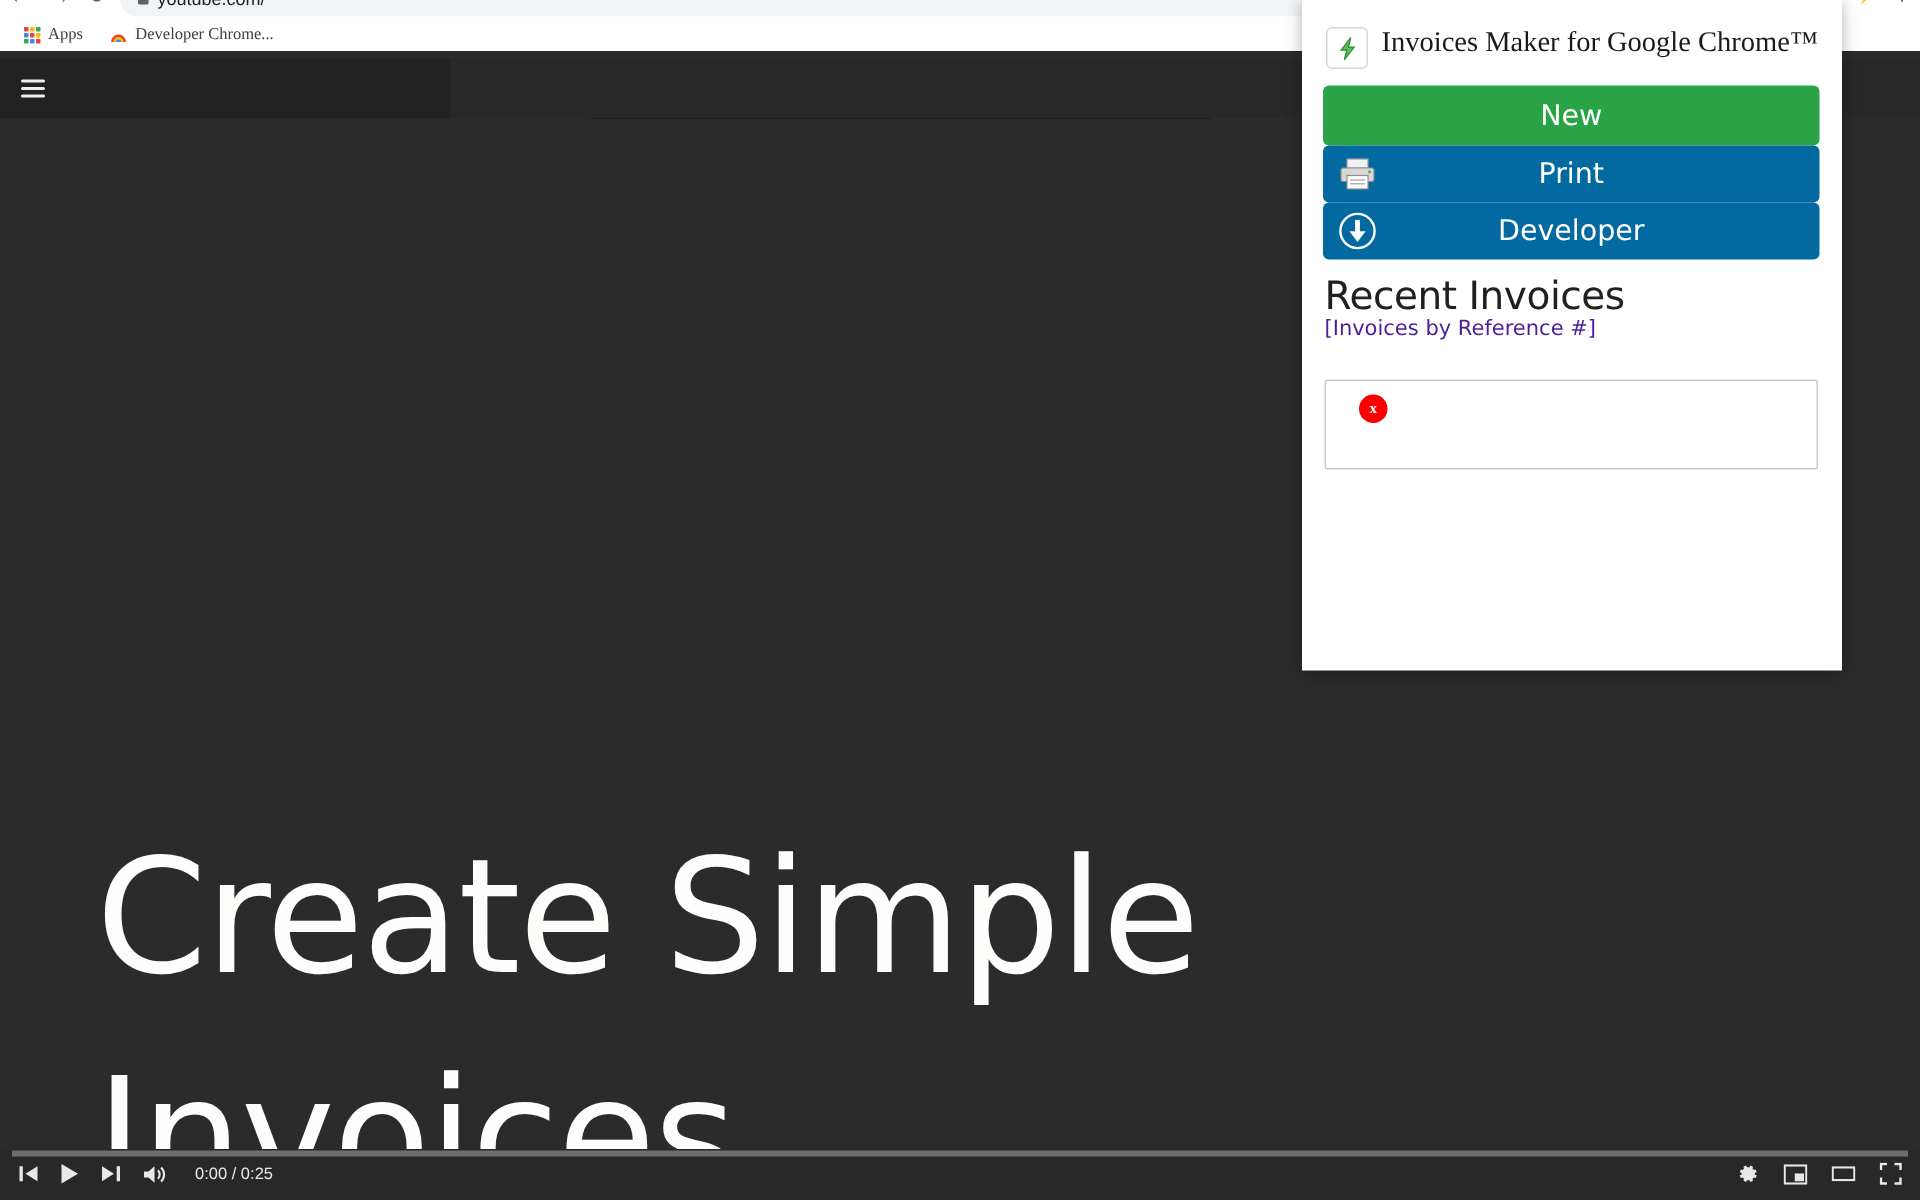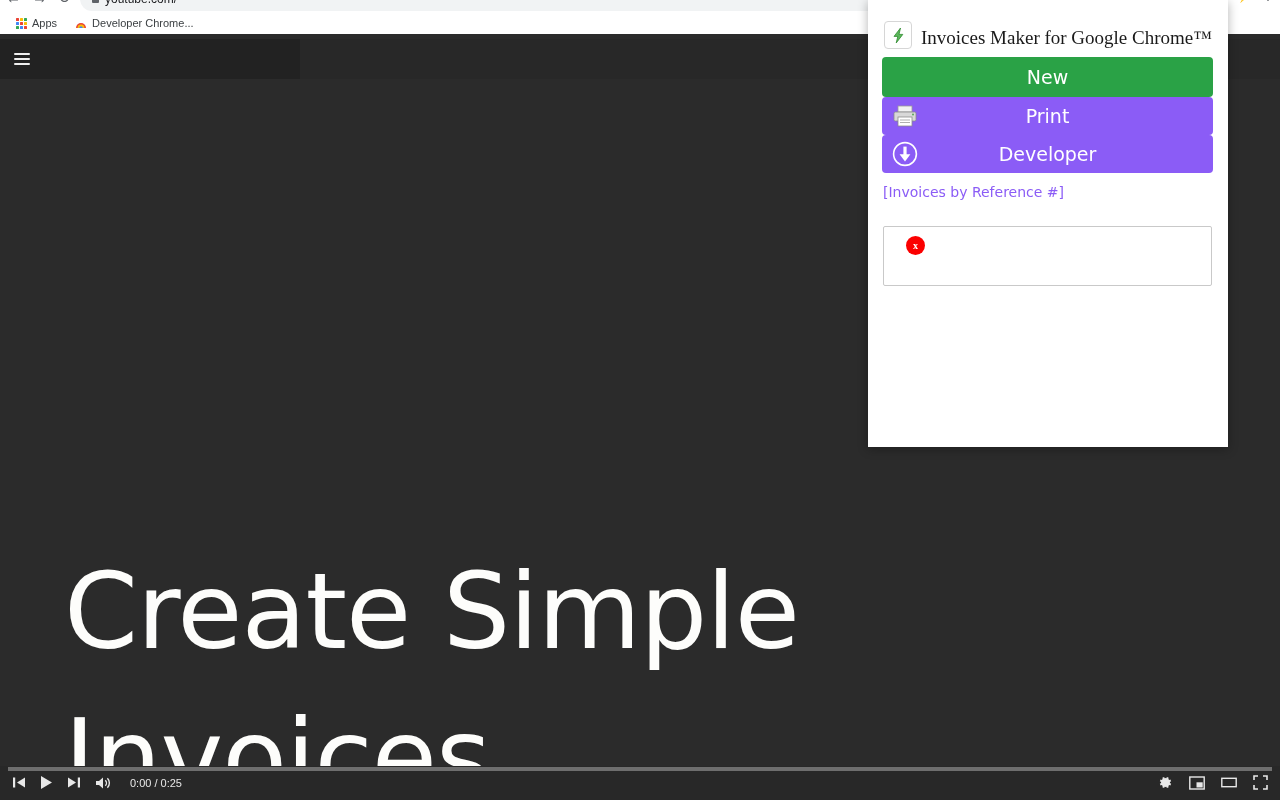--- a/index.html
+++ b/index.html
@@ -132,20 +132,21 @@
   }
   .bm-item {
     display: flex;
     align-items: center;
     gap: 5px;
     padding: 2px 6px;
     border-radius: 4px;
     font-size: 11px;
     color: #3c4043;
     white-space: nowrap;
+    font-family: Liberation Serif, serif;
   }
   .apps-grid {
     width: 11px; height: 11px;
     display: grid;
     grid-template-columns: repeat(3, 3px);
     grid-template-rows: repeat(3, 3px);
     gap: 1px;
     flex: none;
   }
   .apps-grid i { display:block; width:3px; height:3px; border-radius:0.5px; }
@@ -338,21 +339,21 @@
   }
   .ext-inner {
     position: absolute;
     left: 13px; top: 9px;
     width: 333px;
     height: 429px;
     background: #ffffff;
   }
   .ext-header {
     display: flex;
-    align-items: flex-end;
+    align-items: flex-start;
     gap: 9px;
     padding: 9px 0 0 3px;
     height: 40px;
     box-sizing: border-box;
   }
   .ext-logo {
     width: 26px; height: 26px;
     border: 1px solid #d6d6d6;
     border-radius: 4px;
     background: #ffffff;
@@ -396,37 +397,37 @@
     left: 8px;
     top: 50%;
     transform: translateY(-50%);
     width: 30px;
     height: 30px;
     display: flex;
     align-items: center;
     justify-content: center;
   }
   .ext-btn.green { background: #2aa246; height: 40px; }
-  .ext-btn.blue  { background: #8b5cf6; }
+  .ext-btn.blue  { background: #0369a1; }
 
   .section-head {
     padding: 12px 2px 0 2px;
   }
   .section-title {
     font-family: "DejaVu Sans", sans-serif;
     font-size: 26px;
     color: #202020;
     font-weight: 400;
     line-height: 1.05;
     letter-spacing: -0.3px;
   }
   .section-sub {
     font-family: "DejaVu Sans", sans-serif;
     font-size: 14px;
-    color: #8b5cf6;
+    color: #4c1d95;
     margin-top: -1px;
     line-height: 1.2;
   }
   .invoice-list {
     margin: 25px 2px 0 2px;
     height: 58px;
     border: 1px solid #c9c9c9;
     border-radius: 2px;
     background: #ffffff;
     position: relative;
@@ -637,20 +638,21 @@
               <rect x="11.4" y="5.6" width="3.2" height="9" fill="#ffffff"></rect>
               <polygon points="7.6,13.2 18.4,13.2 13,20.4" fill="#ffffff"></polygon>
             </svg>
           </span>
           <span class="btn-label">Developer</span>
         </button>
 
       </div>
 
       <div class="section-head">
+        <div class="section-title">Recent Invoices</div>
         <div class="section-sub">[Invoices by Reference #]</div>
       </div>
 
       <div class="invoice-list">
         <div class="invoice-row">
           <span class="del-badge">x</span>
           <span class="invoice-ref"></span>
         </div>
       </div>
 

